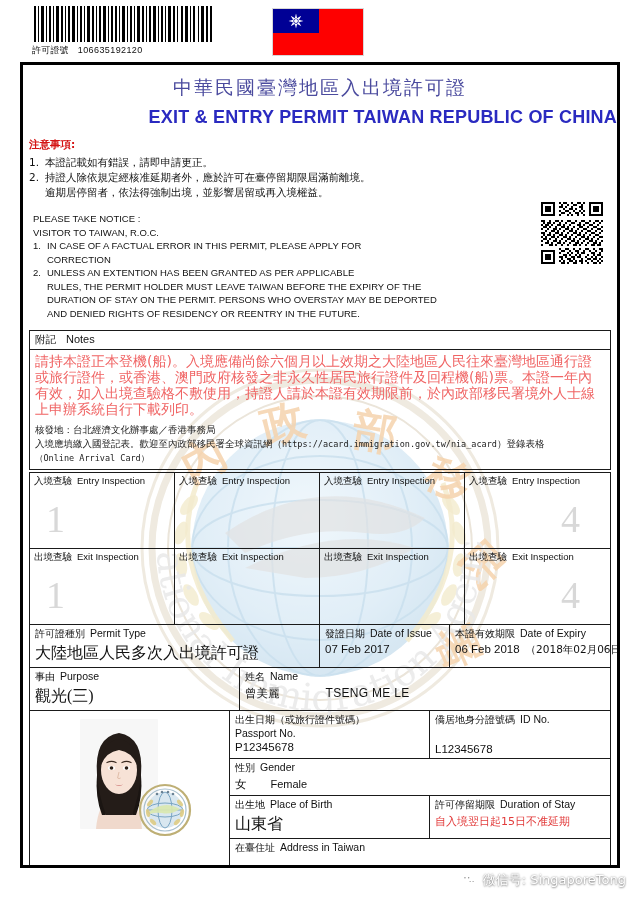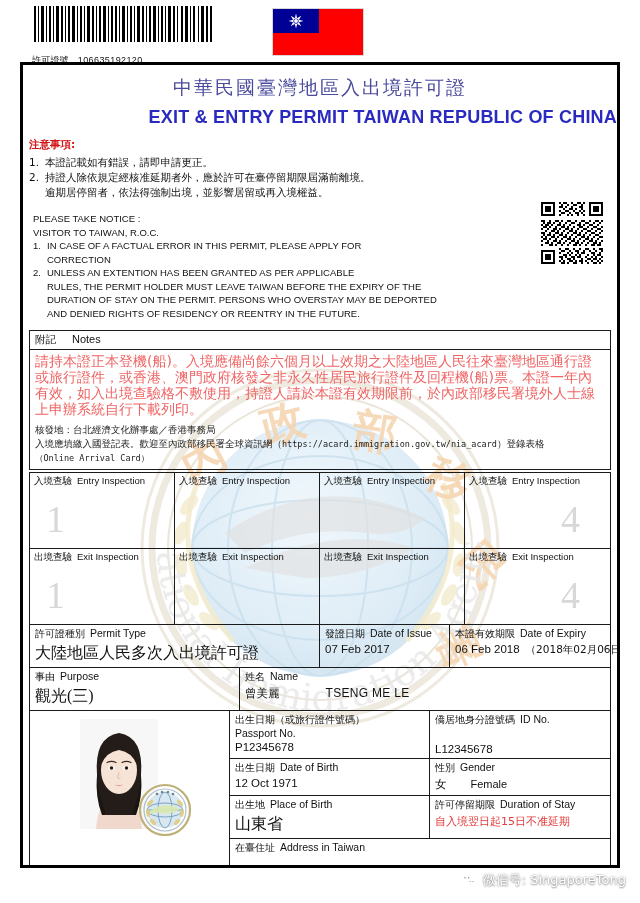--- a/index.html
+++ b/index.html
@@ -23,21 +23,21 @@
   }
   .barcode-block {
     position: absolute;
     left: 32px; top: 6px;
   }
   .barcode {
     width: 182px; height: 36px;
     display: block;
   }
   .barcode-label {
-    margin-top: 12px;
+    margin-top: 2px;
     font-size: 9px;
     color: #111;
     white-space: nowrap;
     letter-spacing: .2px;
   }
   .barcode-label .num {
     margin-left: 9px;
     font-family: "Liberation Sans", sans-serif;
     letter-spacing: .4px;
   }
@@ -156,21 +156,21 @@
   .notes-title {
     border-bottom: 1px solid #1a1a1a;
     padding: 2px 5px;
     font-size: 11px;
     color: #111;
   }
   .notes-title .zh {
     font-family: "DejaVu Sans", sans-serif;
     font-size: 10.5px;
   }
-  .notes-title .en { margin-left: 16px; }
+  .notes-title .en { margin-left: 10px; }
   .notes-body {
     padding: 3px 5px 4px 5px;
     font-family: "DejaVu Sans", sans-serif;
   }
   .notes-red {
     color: #f06464;
     font-size: 14px;
     line-height: 16px;
   }
   .notes-black {
@@ -950,26 +950,20 @@
             </div>
             <div class="dcell" style="flex:1;min-height:46px;">
               <div class="dlabel">
                 <span class="zh">僑居地身分證號碼</span><span class="en">ID No.</span>
               </div>
               <div class="dval" style="margin-top:16px;">L12345678</div>
             </div>
           </div>
 
           <div class="drow">
-            <div class="dcell" style="width:200px;flex:none;">
-              <div class="dlabel">
-                <span class="zh">出生日期</span><span class="en">Date of Birth</span>
-              </div>
-              <div class="dval">12 Oct 1971</div>
-            </div>
             <div class="dcell" style="flex:1;">
               <div class="dlabel">
                 <span class="zh">性別</span><span class="en">Gender</span>
               </div>
               <div class="dval dval-row">
                 <span class="zh-name">女</span>
                 <span style="margin-left:24px;font-size:11px;">Female</span>
               </div>
             </div>
           </div>

